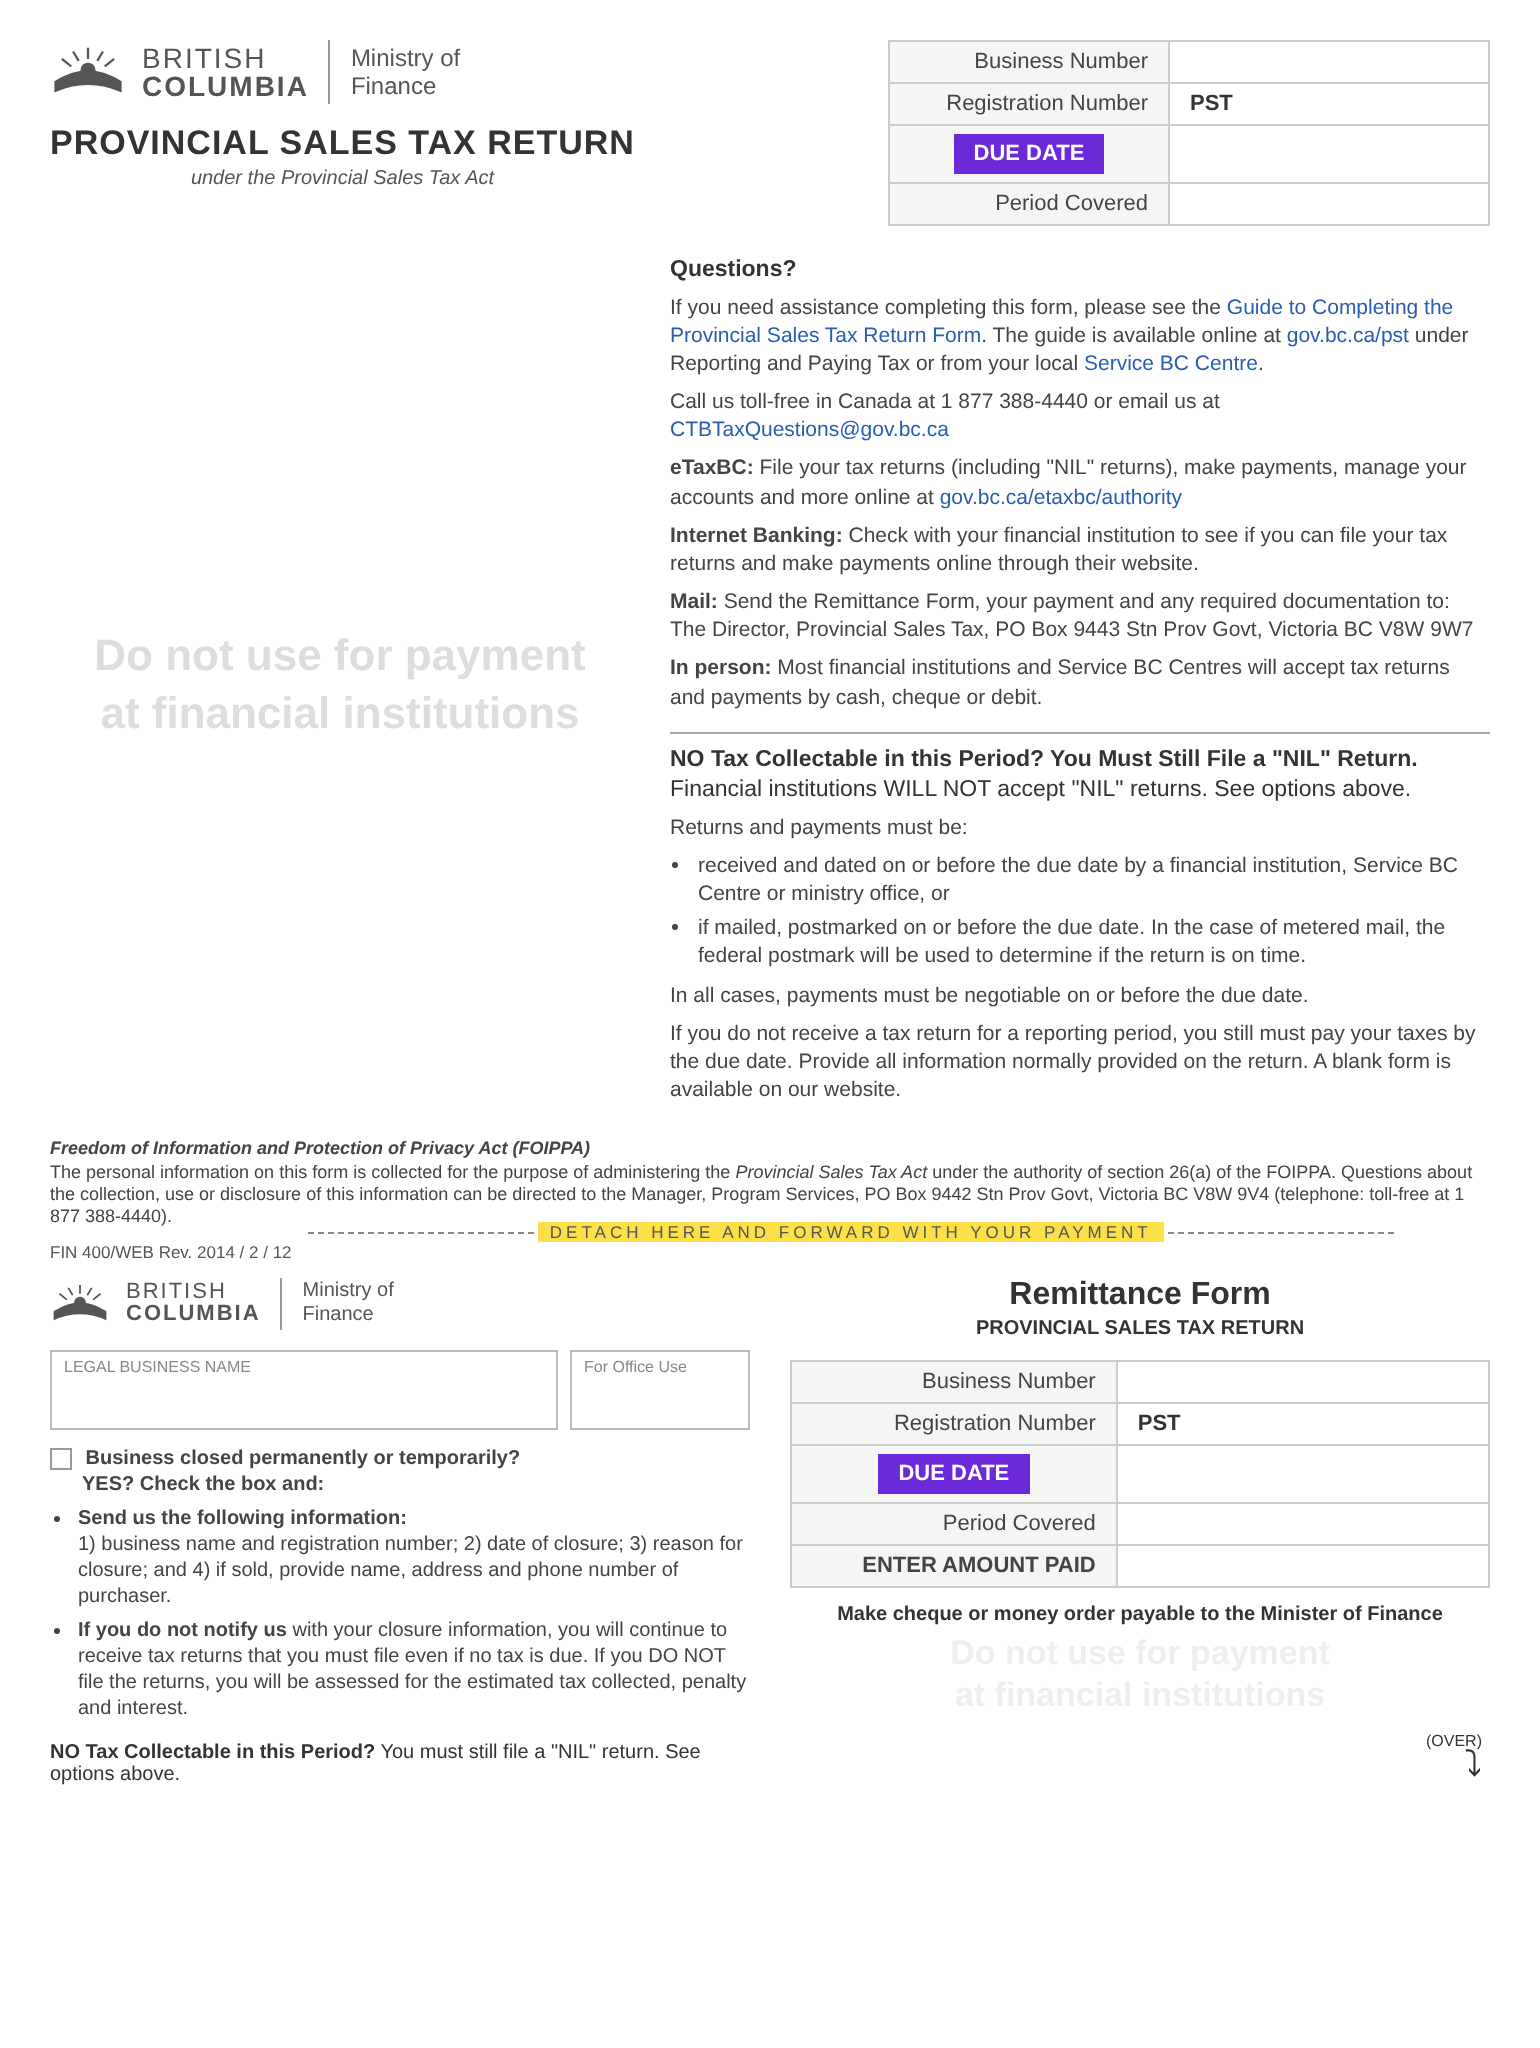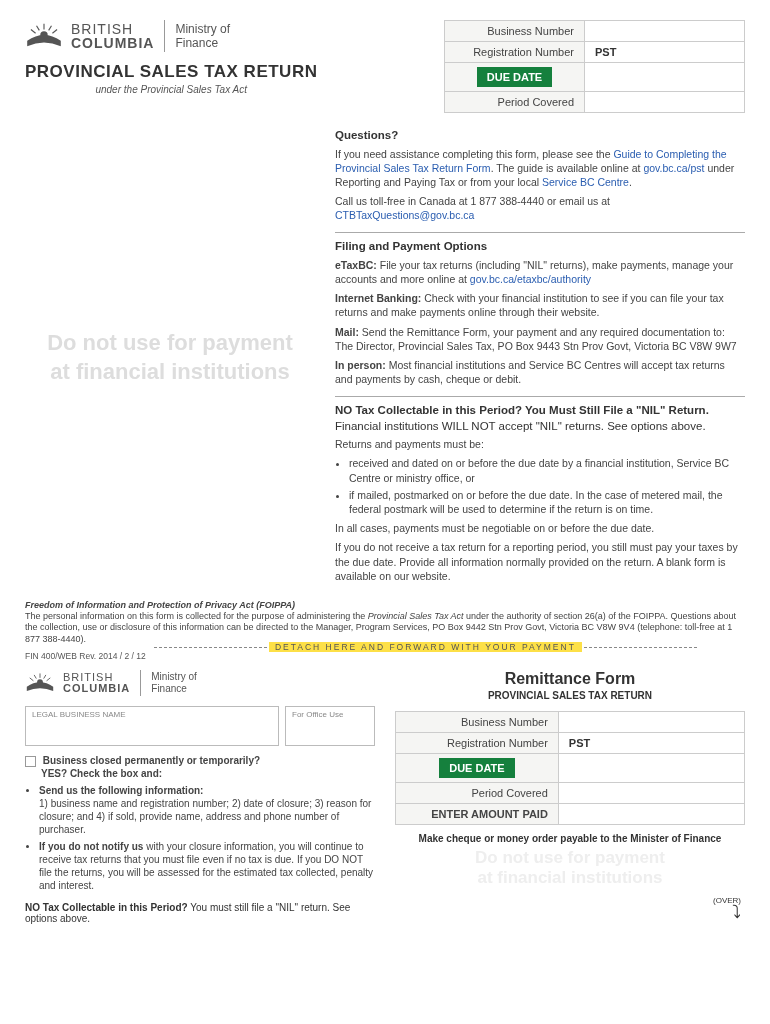--- a/index.html
+++ b/index.html
@@ -11,21 +11,21 @@
   .logo-text { display: flex; align-items: center; gap: 10px; }
   .bc-text { font-size: 14px; letter-spacing: 1px; color: #555; line-height: 1; }
   .bc-text .b1 { font-weight: normal; }
   .bc-text .b2 { font-weight: bold; }
   .divider-v { width: 1px; height: 32px; background: #999; }
   .ministry { font-size: 12px; color: #555; line-height: 1.2; }
   .info-table { border-collapse: collapse; }
   .info-table td { border: 1px solid #ccc; padding: 4px 10px; font-size: 11px; background: #f5f5f3; }
   .info-table td.label { text-align: right; width: 140px; color: #444; }
   .info-table td.val { width: 160px; background: #fff; font-weight: bold; }
-  .due-date-badge { background: #15803d; color: #fff; font-weight: bold; padding: 4px 10px; display: inline-block; font-size: 11px; }
+  .due-date-badge { background: #6d28d9; color: #fff; font-weight: bold; padding: 4px 10px; display: inline-block; font-size: 11px; }
   .title-block { margin-top: 10px; }
   .main-title { font-size: 17px; font-weight: bold; letter-spacing: 0.5px; color: #333; }
   .subtitle { font-size: 10px; font-style: italic; color: #555; margin-top: 2px; text-align: center; }
   .content-row { display: flex; margin-top: 15px; gap: 20px; }
   .left-col { flex: 0 0 290px; position: relative; display: flex; align-items: center; justify-content: center; }
   .watermark { color: #ddd; font-size: 22px; font-weight: bold; text-align: center; line-height: 1.3; }
   .right-col { flex: 1; font-size: 10.5px; line-height: 1.35; color: #444; }
   .section-h { font-weight: bold; font-size: 11.5px; color: #333; margin-top: 10px; margin-bottom: 3px; border-top: 1px solid #aaa; padding-top: 6px; }
   .section-h.first { border-top: none; padding-top: 0; margin-top: 0; }
   .right-col p { margin-bottom: 5px; }
@@ -133,21 +133,20 @@
     </div>
     <div class="right-col">
       <div class="section-h first">Questions?</div>
       <p>
         <span>If you need assistance completing this form, please see the </span><span class="link">Guide to Completing the Provincial Sales Tax Return Form</span><span>.  The guide is available online at </span><span class="link">gov.bc.ca/pst</span><span> under Reporting and Paying Tax or from your local </span><span class="link">Service BC Centre</span><span>.</span>
       </p>
       <p>
         <span>Call us toll-free in Canada at 1 877 388-4440 or email us at </span><span class="link">CTBTaxQuestions@gov.bc.ca</span>
       </p>
 
-      <div class="section-h">Filing and Payment Options</div>
       <p><b>eTaxBC:</b><span>  File your tax returns (including "NIL" returns), make payments, manage your accounts and more online at </span><span class="link">gov.bc.ca/etaxbc/authority</span></p>
       <p><b>Internet Banking:</b><span>  Check with your financial institution to see if you can file your tax returns and make payments online through their website.</span></p>
       <p><b>Mail:</b><span>  Send the Remittance Form, your payment and any required documentation to:  The Director, Provincial Sales Tax, PO Box 9443 Stn Prov Govt, Victoria BC  V8W 9W7</span></p>
       <p><b>In person:</b><span>  Most financial institutions and Service BC Centres will accept tax returns and payments by cash, cheque or debit.</span></p>
 
       <div class="section-h">
         <span>NO Tax Collectable in this Period?  You Must Still File a "NIL" Return.</span><span style="font-weight:normal">  Financial institutions WILL NOT accept "NIL"  returns.  See options above.</span>
       </div>
 
       <p>Returns and payments must be:</p>

